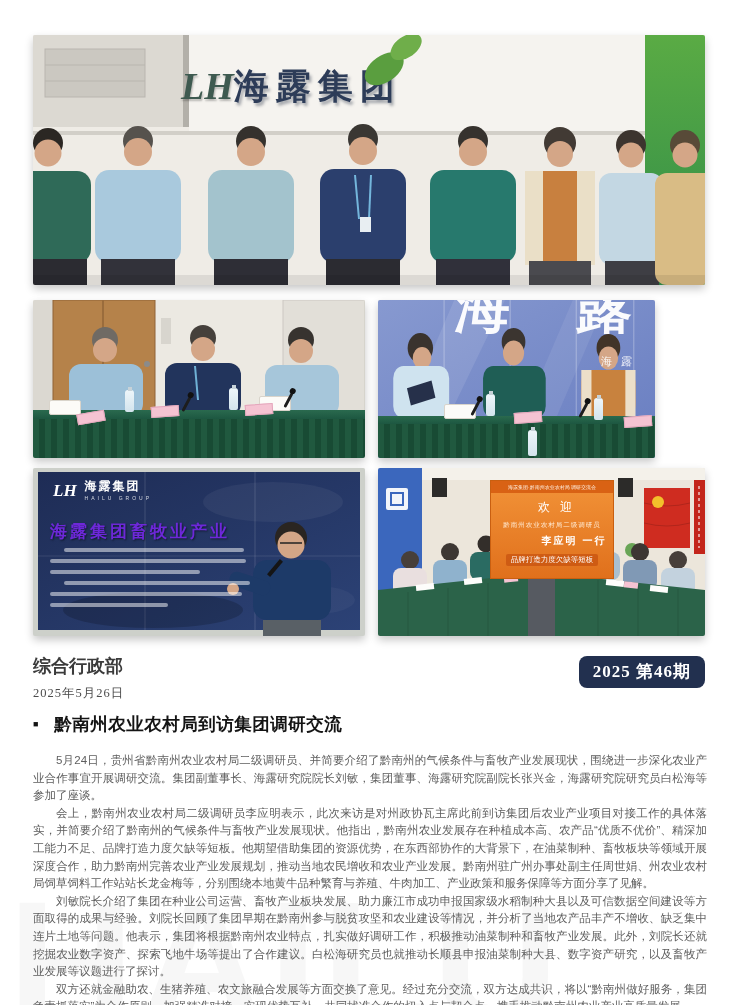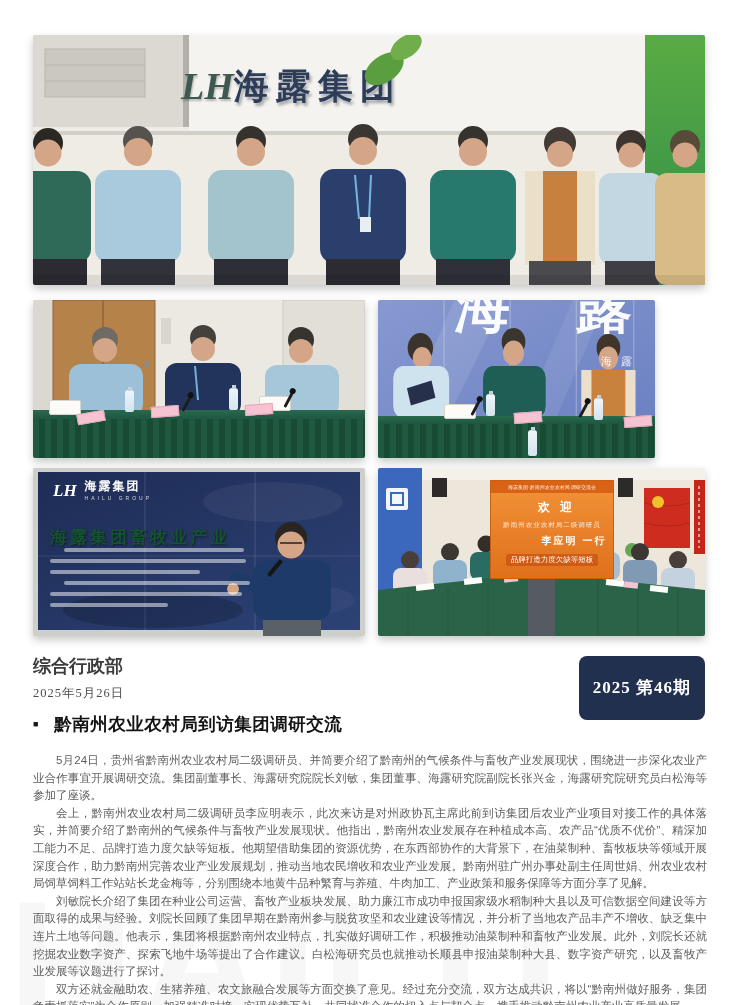--- a/index.html
+++ b/index.html
@@ -41,43 +41,43 @@
   .wall-big{position:absolute;top:-30px;left:76px;z-index:3;font-weight:700;font-size:56px;
     color:rgba(255,255,255,.96);letter-spacing:66px;white-space:nowrap;}
   .wall-small{position:absolute;top:54px;right:14px;z-index:3;font-size:11px;
     color:rgba(255,255,255,.9);letter-spacing:9px;}
 
   
   .bl-logo{position:absolute;left:20px;top:12px;z-index:3;display:flex;align-items:center;}
   .bl-logo .lh{font:italic 700 17px "Liberation Serif",serif;color:#fff;margin-right:8px;}
   .bl-brand{font-size:12px;font-weight:700;color:#fff;letter-spacing:2px;line-height:12px;}
   .bl-brand-en{font-size:5px;color:rgba(255,255,255,.8);letter-spacing:3px;margin-top:3px;}
-  .bl-title{position:absolute;left:17px;top:58px;z-index:3;font-size:17px;font-weight:800;
-    color:#14532d;letter-spacing:3px;text-shadow:1px 1px 2px rgba(0,0,0,.5);}
+  .bl-title{position:absolute;left:17px;top:52px;z-index:3;font-size:17px;font-weight:800;
+    color:#6d28d9;letter-spacing:3px;text-shadow:1px 1px 2px rgba(0,0,0,.5);}
   .bl-lines{position:absolute;left:17px;top:80px;width:196px;z-index:3;}
   .bl-lines div{height:4px;border-radius:2px;background:rgba(255,255,255,.5);margin-bottom:7px;}
 
   
   .welcome{position:absolute;left:112px;top:12px;width:122px;height:97px;z-index:4;
     border:1px solid #c95f10;background:linear-gradient(#f29338,#e0701c);text-align:center;}
   .welcome .hdr{height:12px;line-height:12px;font-size:5px;color:#ffefe0;background:#d96214;
     white-space:nowrap;overflow:hidden;}
-  .welcome .greet{margin-top:6px;font-size:12px;font-weight:700;color:#fff;letter-spacing:10px;padding-left:16px;}
+  .welcome .greet{margin-top:6px;font-size:12px;font-weight:400;color:#fff;letter-spacing:10px;padding-left:16px;}
   .welcome .l2{margin-top:5px;font-size:6.5px;color:#ffe9d2;letter-spacing:1px;}
   .welcome .l3{margin-top:4px;font-size:10px;font-weight:800;color:#fff;letter-spacing:2px;padding-left:44px;}
   .welcome .l4{margin-top:5px;font-size:7.5px;color:#fff;display:inline-block;
     background:rgba(190,70,10,.55);padding:1px 5px;border-radius:2px;}
 
   
   .meta{position:absolute;left:33px;top:654px;width:672px;z-index:2;}
   .dept{font-family:"Liberation Serif",serif;font-weight:700;font-size:18px;color:#3b3b3b;}
   .date{font-family:"Liberation Serif",serif;font-size:12.5px;color:#4c4c4c;margin-top:7px;letter-spacing:1px;}
   .badge{position:absolute;right:0;top:2px;background:#22304f;color:#fff;
     font-family:"Liberation Serif",serif;font-weight:700;font-size:17px;line-height:32px;
-    padding:16px 14px;border-radius:8px;letter-spacing:1px;}
+    padding:0 14px;border-radius:8px;letter-spacing:1px;}
   .title{position:absolute;left:33px;top:712px;width:672px;z-index:2;
     font-size:17.5px;font-weight:800;color:#141414;letter-spacing:.5px;}
   .title .bullet{font-size:9px;vertical-align:3px;margin-right:10px;color:#141414;}
   .article{position:absolute;left:33px;top:752px;width:674px;z-index:2;}
   .article p{margin:0;text-indent:2em;font-size:11.5px;line-height:17.6px;color:#5e5e5e;text-align:justify;}
   .watermark{position:absolute;left:8px;bottom:-58px;z-index:1;pointer-events:none;
     font-weight:900;font-size:175px;letter-spacing:4px;color:rgba(70,70,70,.045);
     font-family:"Liberation Sans",sans-serif;white-space:nowrap;}
 </style>
 </head>

